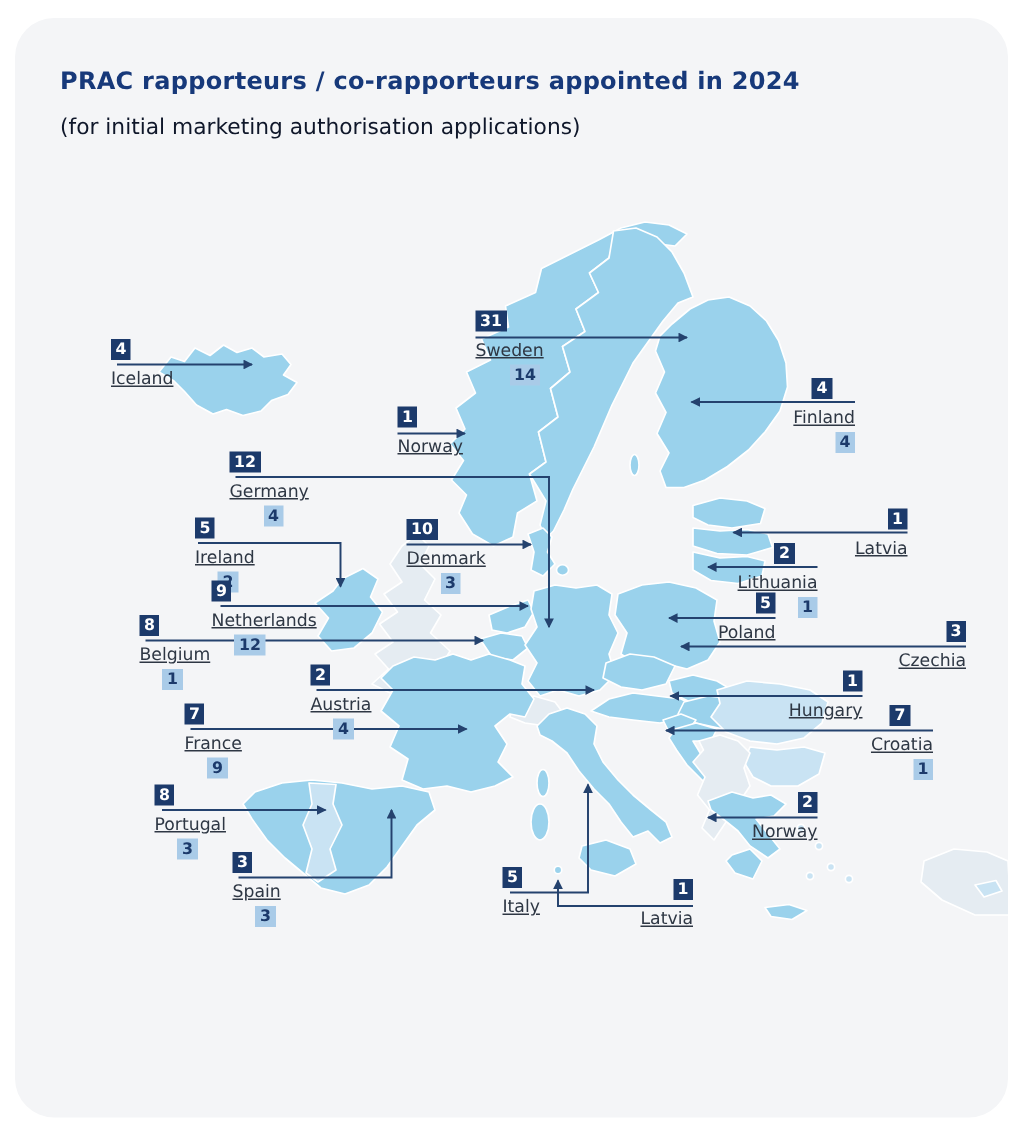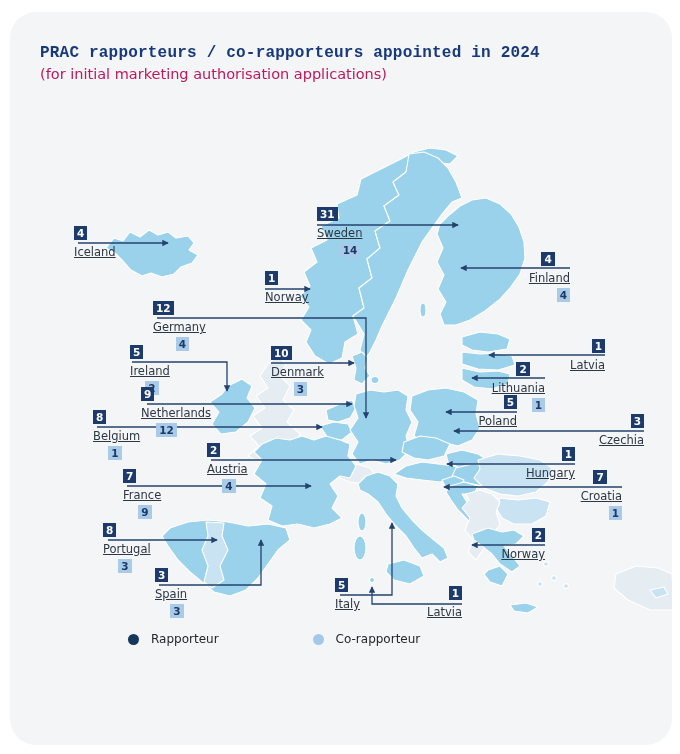--- a/index.html
+++ b/index.html
@@ -1,20 +1,20 @@
 <!DOCTYPE html>
 <html><head>
 <meta charset="utf-8">
 <style>
   html,body{margin:0;padding:0;background:#ffffff;}
   body{width:680px;height:754px;position:relative;font-family:"DejaVu Sans",sans-serif;}
   .card{position:absolute;left:10px;top:12px;width:662px;height:733px;background:#f4f5f7;border-radius:26px;overflow:hidden;}
   .hdr{position:absolute;left:30px;top:32px;}
-  .title{font-size:16px;font-weight:700;color:#17397a;letter-spacing:.2px;font-family:Liberation Mono, monospace;}
-  .subtitle{font-size:14.5px;color:#be185d;margin-top:4px;}
+  .title{font-size:16px;font-weight:700;color:#17397a;letter-spacing:.2px;}
+  .subtitle{font-size:14.5px;color:#0f172a;margin-top:14px;}
   .map-wrap{position:absolute;left:0;top:0;width:680px;height:754px;}
   svg{position:absolute;left:0;top:0;}
   .land-active{fill:#9ad2ec;stroke:#ffffff;stroke-width:1.1;stroke-linejoin:round;}
   .land-light{fill:#c9e3f3;stroke:#ffffff;stroke-width:1.1;stroke-linejoin:round;}
   .land-pale{fill:#e5ecf2;stroke:#ffffff;stroke-width:1.1;stroke-linejoin:round;}
   .leader{fill:none;stroke:#24426e;stroke-width:1.3;}
   .entry{position:absolute;display:flex;flex-direction:column;}
   .entry.right{align-items:flex-end;text-align:right;}
   .badges{display:flex;height:14px;}
   .badge{display:inline-flex;align-items:center;justify-content:center;min-width:13px;height:14px;padding:0 3px;
@@ -260,19 +260,13 @@
   </div>
         <div class="entry right" style="top: 574px; right: 228px;">
     <div class="badges">
             <span class="badge r">1</span>
           </div>
     <div class="clabel">Latvia</div>
   </div>
       </div>
   </div>
 
-  <div class="legend">
-    <span class="dot r"></span>
-    <span class="txt">Rapporteur</span>
-    <span class="dot c"></span>
-    <span class="txt">Co-rapporteur</span>
-  </div>
 </div>
 
 </body></html>

